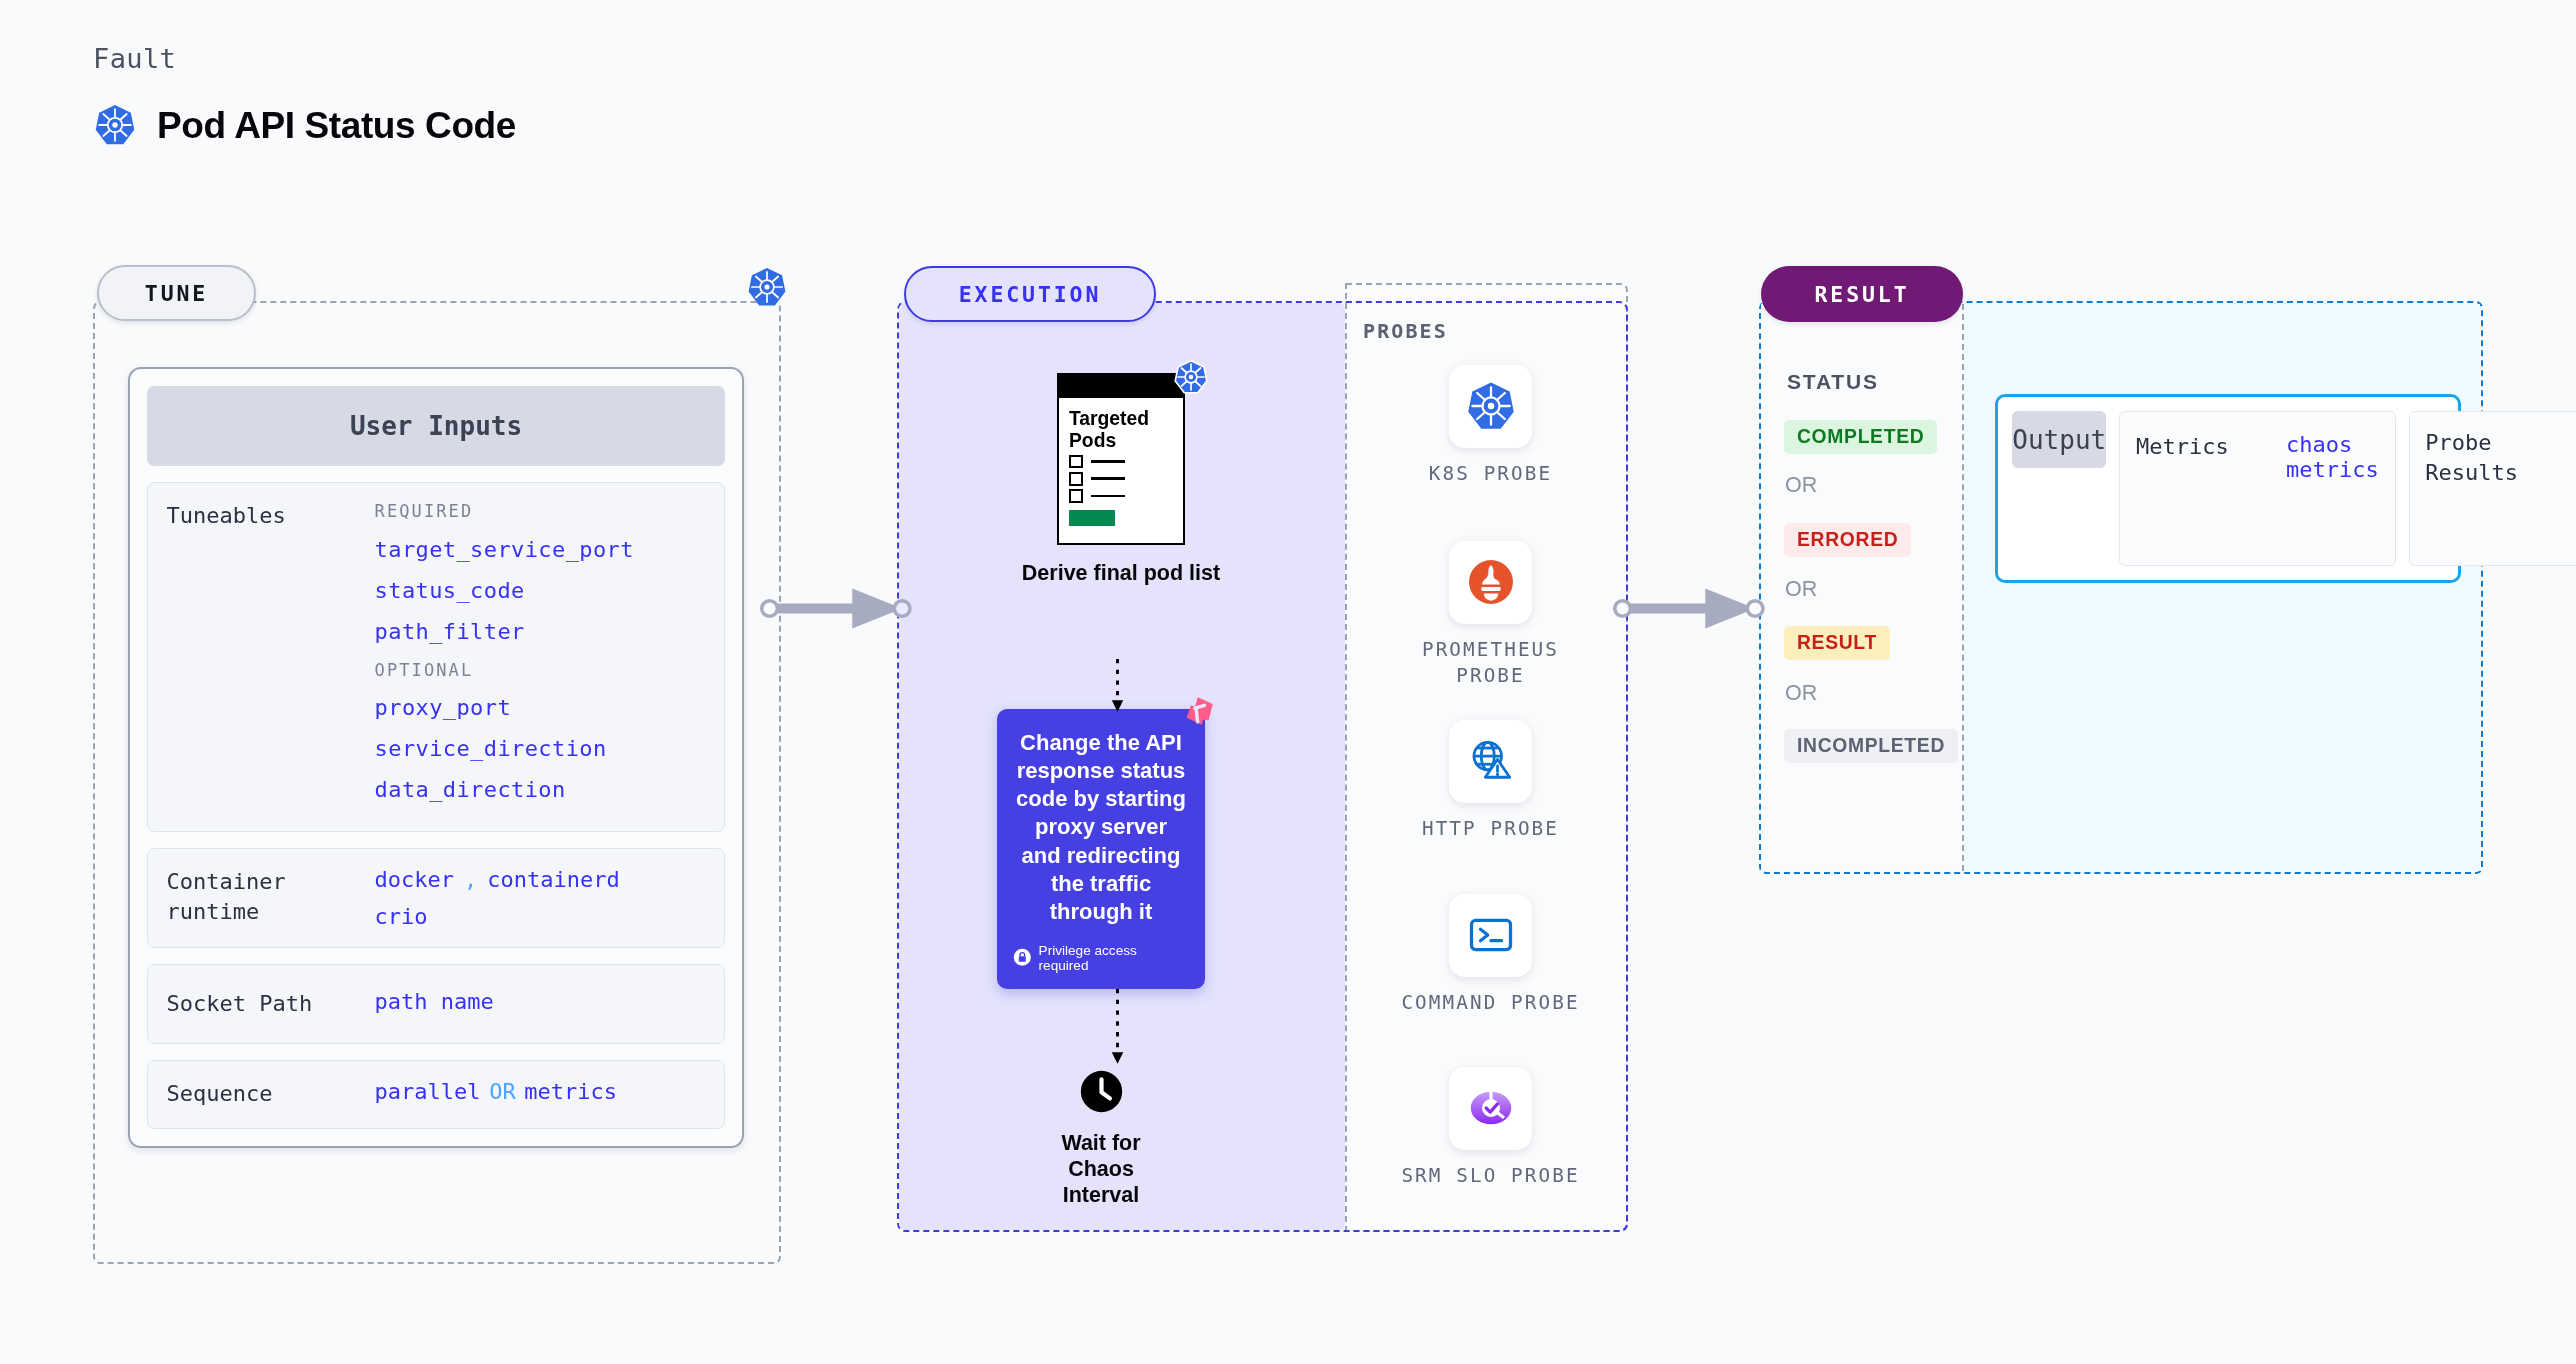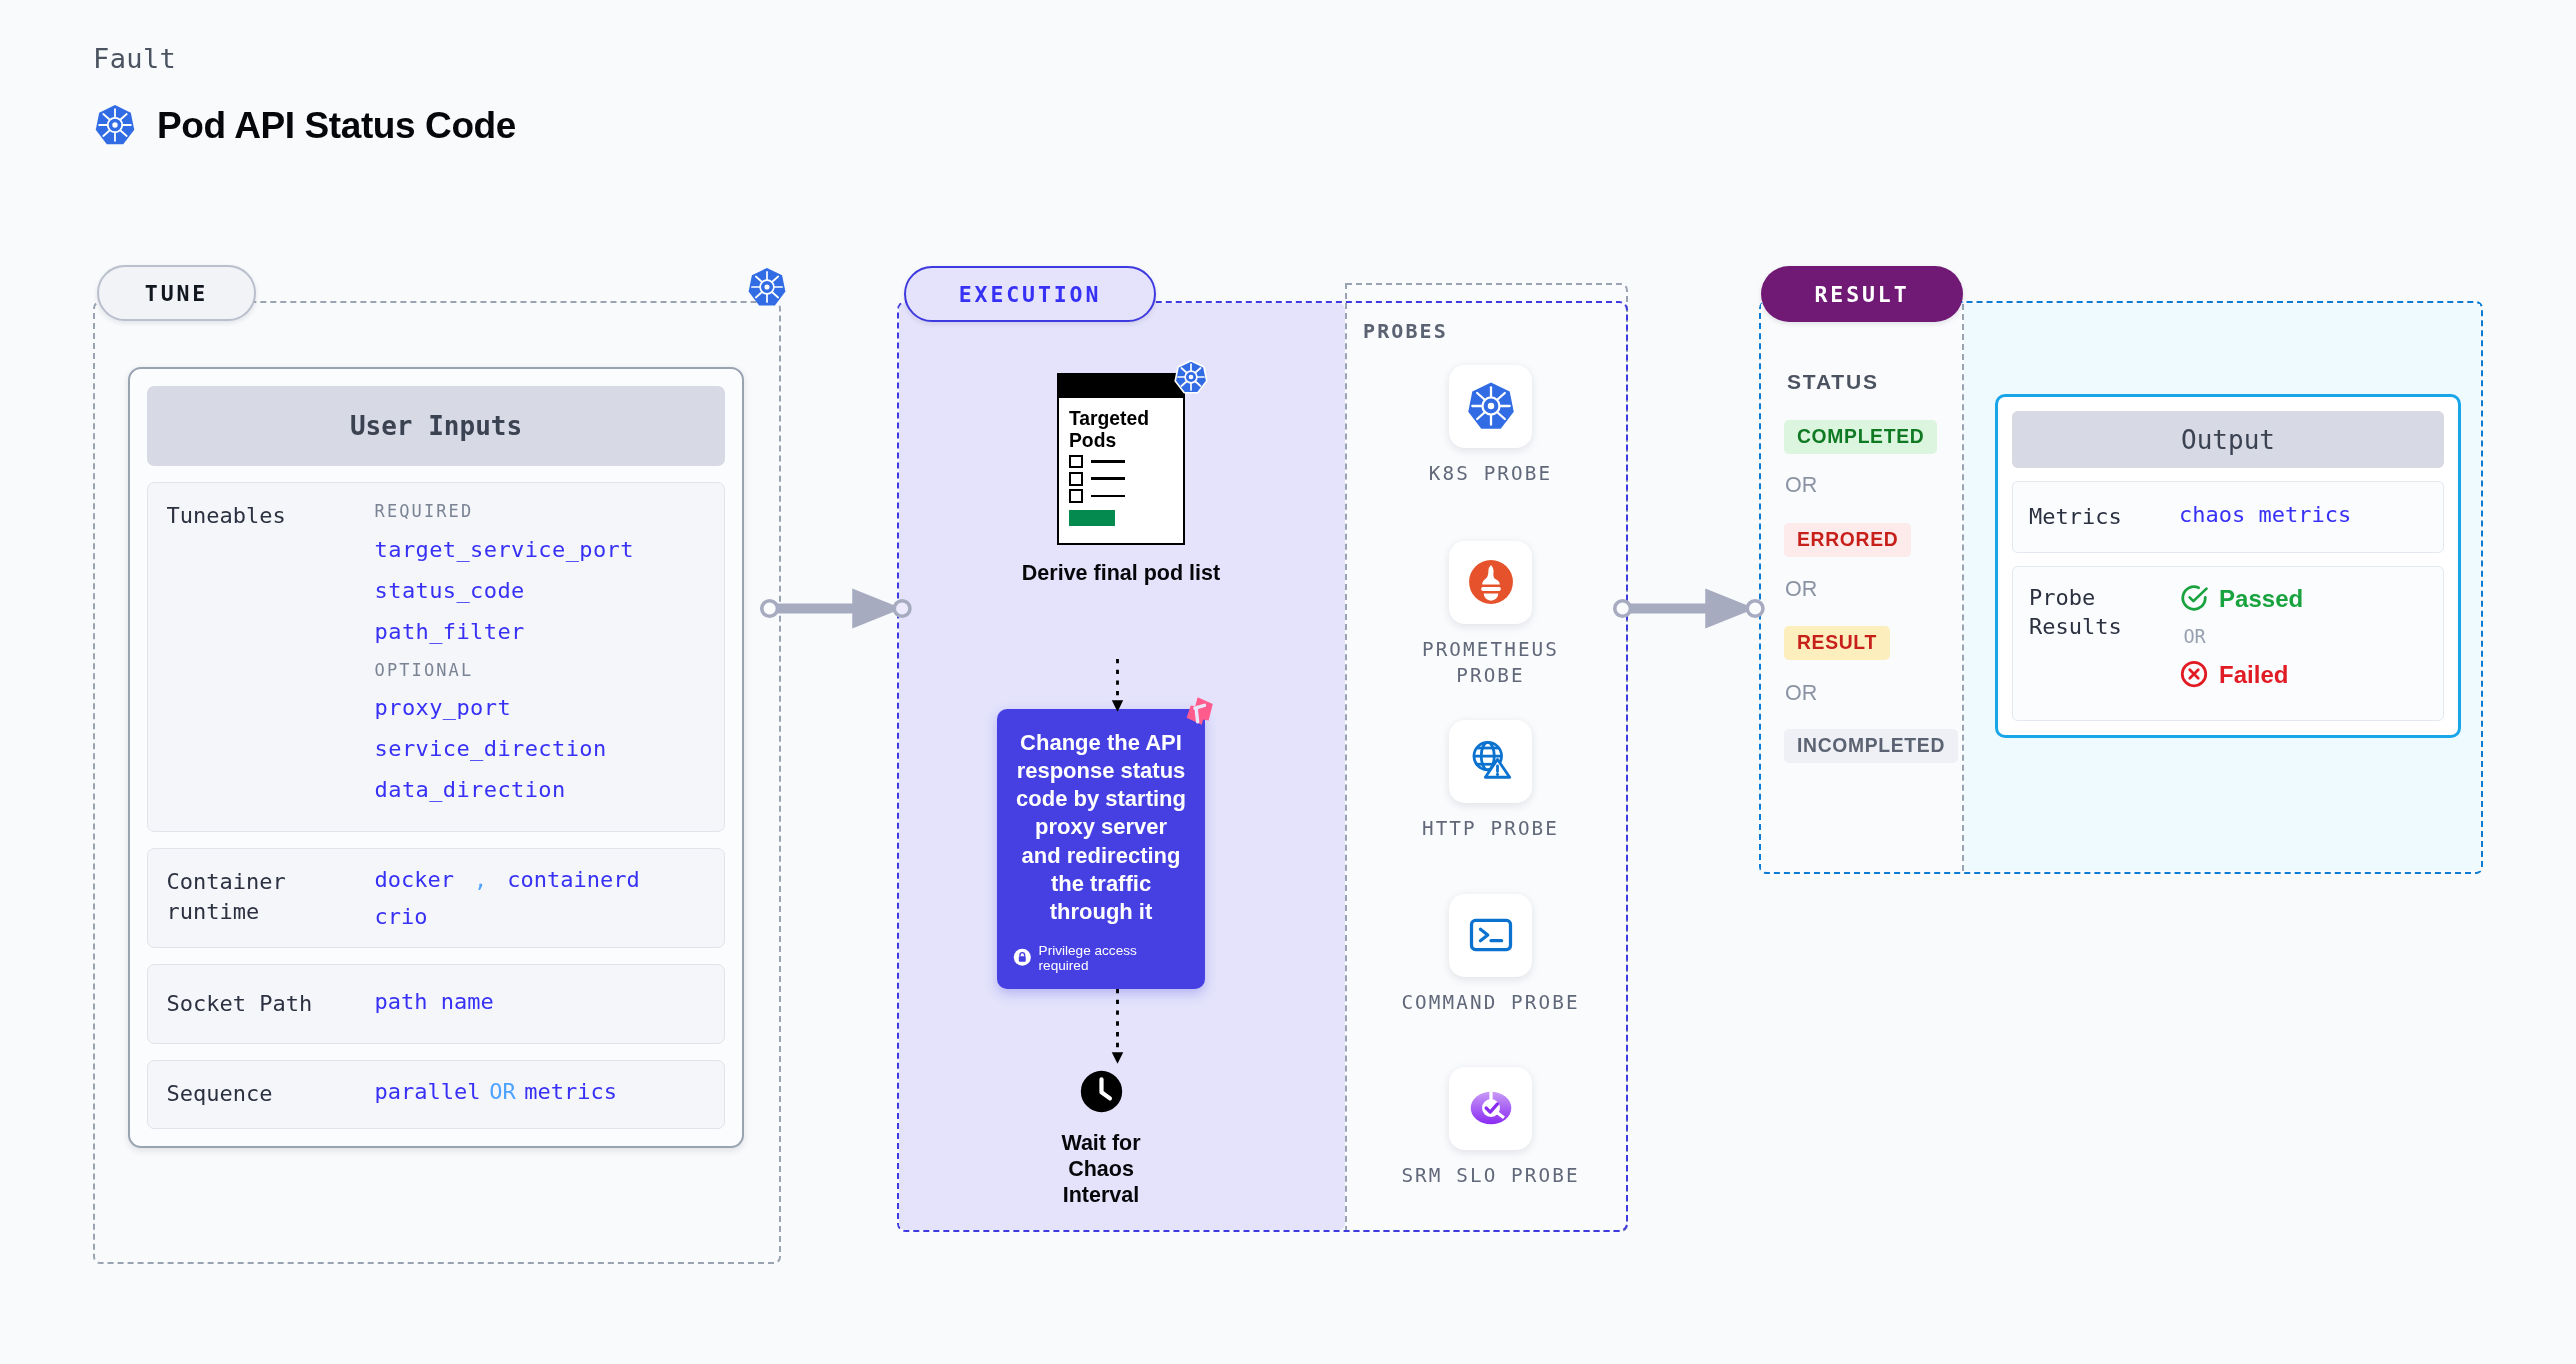--- a/index.html
+++ b/index.html
@@ -173,21 +173,21 @@
     font-size: 19.3px; font-weight: 700; letter-spacing: 0.7px;
   }
   .or-text {
     position: absolute; font-size: 21.5px; color: #8a93a3;
     font-family: "Liberation Sans", sans-serif;
   }
 
   #output-card {
     position: absolute; left: 1995px; top: 394px; width: 466px;
     background: #ffffff; border: 3.6px solid #18a6e8; border-radius: 10px;
-    padding: 14.3px; display: flex; flex-direction: column; gap: 13px;
+    padding: 14.3px; display: flex; flex-direction: row; gap: 13px;
   }
   #output-head {
     background: #d7d9e4; border-radius: 5.7px; height: 57px;
     display: flex; align-items: center; justify-content: center;
     font-family: "DejaVu Sans Mono", monospace; font-size: 26px; color: #3b4252;
   }
   .out-card {
     background: #fbfcfe; border: 1.4px solid #e3e7ee; border-radius: 5.7px;
     padding: 15.8px; display: flex;
   }
@@ -260,21 +260,21 @@
       <div class="tune-group-label">OPTIONAL</div>
       <div class="tune-item">proxy_port</div>
       <div class="tune-item">service_direction</div>
       <div class="tune-item">data_direction</div>
     </div>
   </div>
 
   <div class="inner-card">
     <div class="inner-label">Container runtime</div>
     <div class="inner-values" style="gap:11.5px;">
-      <div style="display:flex; gap:20px; align-items:baseline;">
+      <div style="display:flex; gap:10px; align-items:baseline;">
         <span class="val-blue">docker</span>
         <span class="val-lblue">,</span>
         <span class="val-blue">containerd</span>
       </div>
       <div class="val-blue">crio</div>
     </div>
   </div>
 
   <div class="inner-card" style="padding-top:24px;padding-bottom:24px;">
     <div class="inner-label">Socket Path</div>

